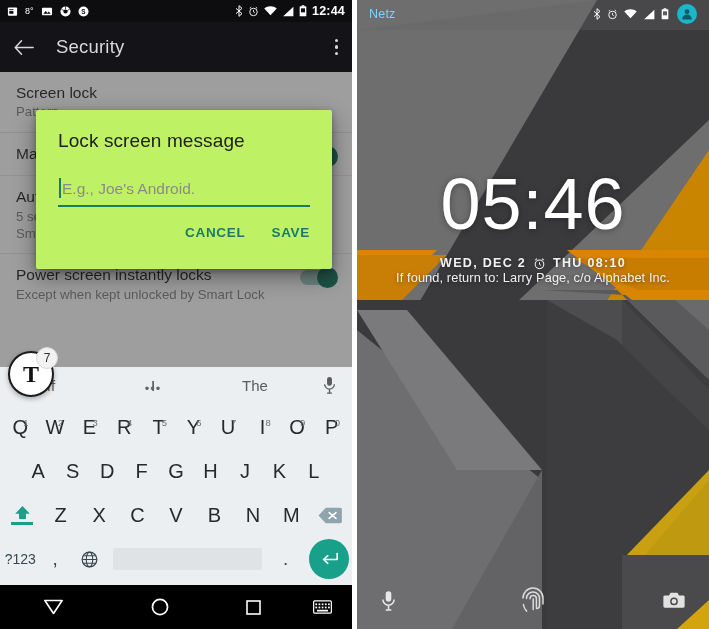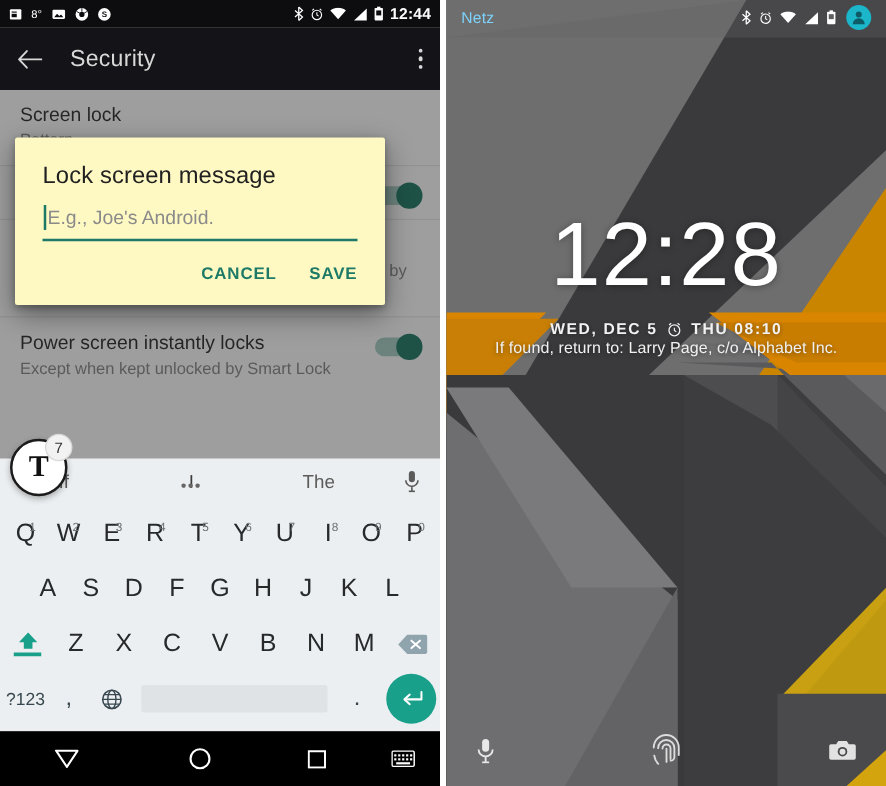--- a/index.html
+++ b/index.html
@@ -50,27 +50,27 @@
   .srow .t { font-size: 15.5px; color: #1b1b1b; line-height: 1.25; }
   .srow .s { font-size: 13.2px; color: #7d7d7d; line-height: 1.28; margin-top: 2px; }
   .srow.with-toggle { display: flex; align-items: flex-start; }
   .srow.with-toggle .txt { flex: 1; }
   .tgl { width: 36px; height: 15px; border-radius: 8px; background: #9dc7bd; position: relative; margin-top: 5px; flex:none;}
   .tgl i { position: absolute; right: -2px; top: -3px; width: 21px; height: 21px; border-radius: 50%; background: #0e6e58; display:block;}
   .scrim { position: absolute; top: 72px; left: 0; right: 0; bottom: 262px; background: rgba(50,50,50,.46); }
 
   
   .dialog {
-    position: absolute; left: 12px; top: 110px; width: 296px;
-    background: #fef9c3; border-radius: 2px;
+    position: absolute; left: 36px; top: 110px; width: 296px;
+    background: #bef264; border-radius: 2px;
     box-shadow: 0 8px 22px rgba(0,0,0,.40), 0 2px 6px rgba(0,0,0,.28);
-    padding: 20px 22px 8px; z-index: 7;
+    padding: 20px 22px 19px; z-index: 7;
   }
   .dlg-title { font-size: 19px; color: #212121; font-weight: 400; letter-spacing: .1px; }
-  .dlg-field { margin-top: 14px; position: relative; }
+  .dlg-field { margin-top: 28px; position: relative; }
   .dlg-input {
     width: 100%; border: none; outline: none; background: transparent;
     font-family: "Liberation Sans", sans-serif;
     font-size: 15.5px; color: #1b1b1b; padding: 0 0 7px 4px;
     border-bottom: 2px solid #1c7a66;
   }
   .dlg-input::placeholder { color: #8a8a8a; }
   .caret { position: absolute; left: 1px; top: -2px; width: 2px; height: 20px; background: #1c7a66; }
   .dlg-actions { display: flex; justify-content: flex-end; gap: 26px; padding: 18px 0 10px; }
   .dlg-btn {
@@ -514,23 +514,23 @@
         <span class="avatar">
           <svg width="14" height="14" viewBox="0 0 18 18">
               <circle cx="9" cy="6" r="3.1" fill="#0d5b66"></circle>
               <path d="M2.8 16a6.2 6.2 0 0112.4 0z" fill="#0d5b66"></path>
             </svg>
         </span>
       </span>
     </div>
 
     <div class="clockwrap">
-      <div class="bigclock">12:28</div>
+      <div class="bigclock">05:46</div>
       <div class="dateline">
-        <span>WED, DEC 5</span>
+        <span>WED, DEC 2</span>
         <span class="ic">
           <svg width="13" height="13" viewBox="0 0 24 24">
               <circle cx="12" cy="13.5" r="8" fill="none" stroke="#f2f2f2" stroke-width="1.9"></circle>
               <path d="M12 9.5v4.2l2.8 1.8" stroke="#f2f2f2" stroke-width="1.7" fill="none"></path>
               <path d="M4.2 5.6L7.3 3M19.8 5.6L16.7 3" stroke="#f2f2f2" stroke-width="1.9"></path>
             </svg>
         </span>
         <span>THU 08:10</span>
       </div>
       <div class="ownerline">If found, return to: Larry Page, c/o Alphabet Inc.</div>

